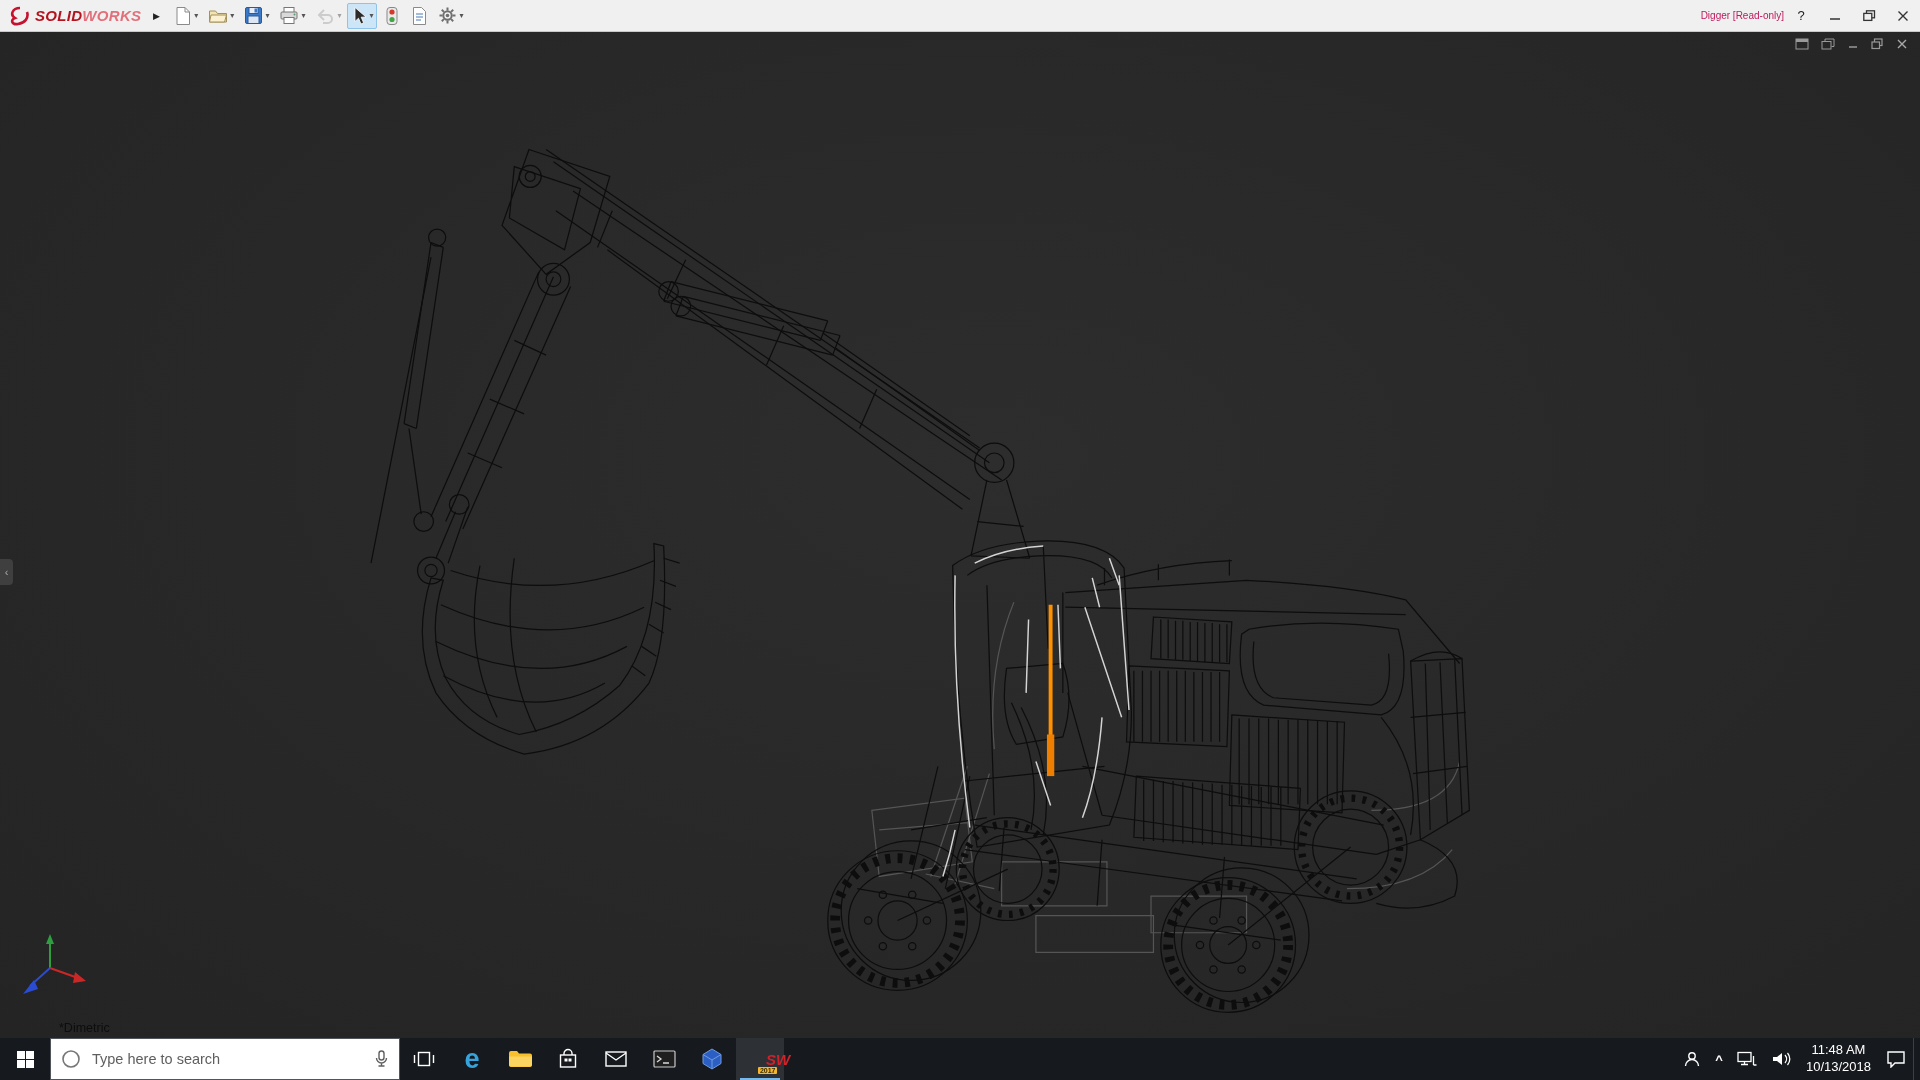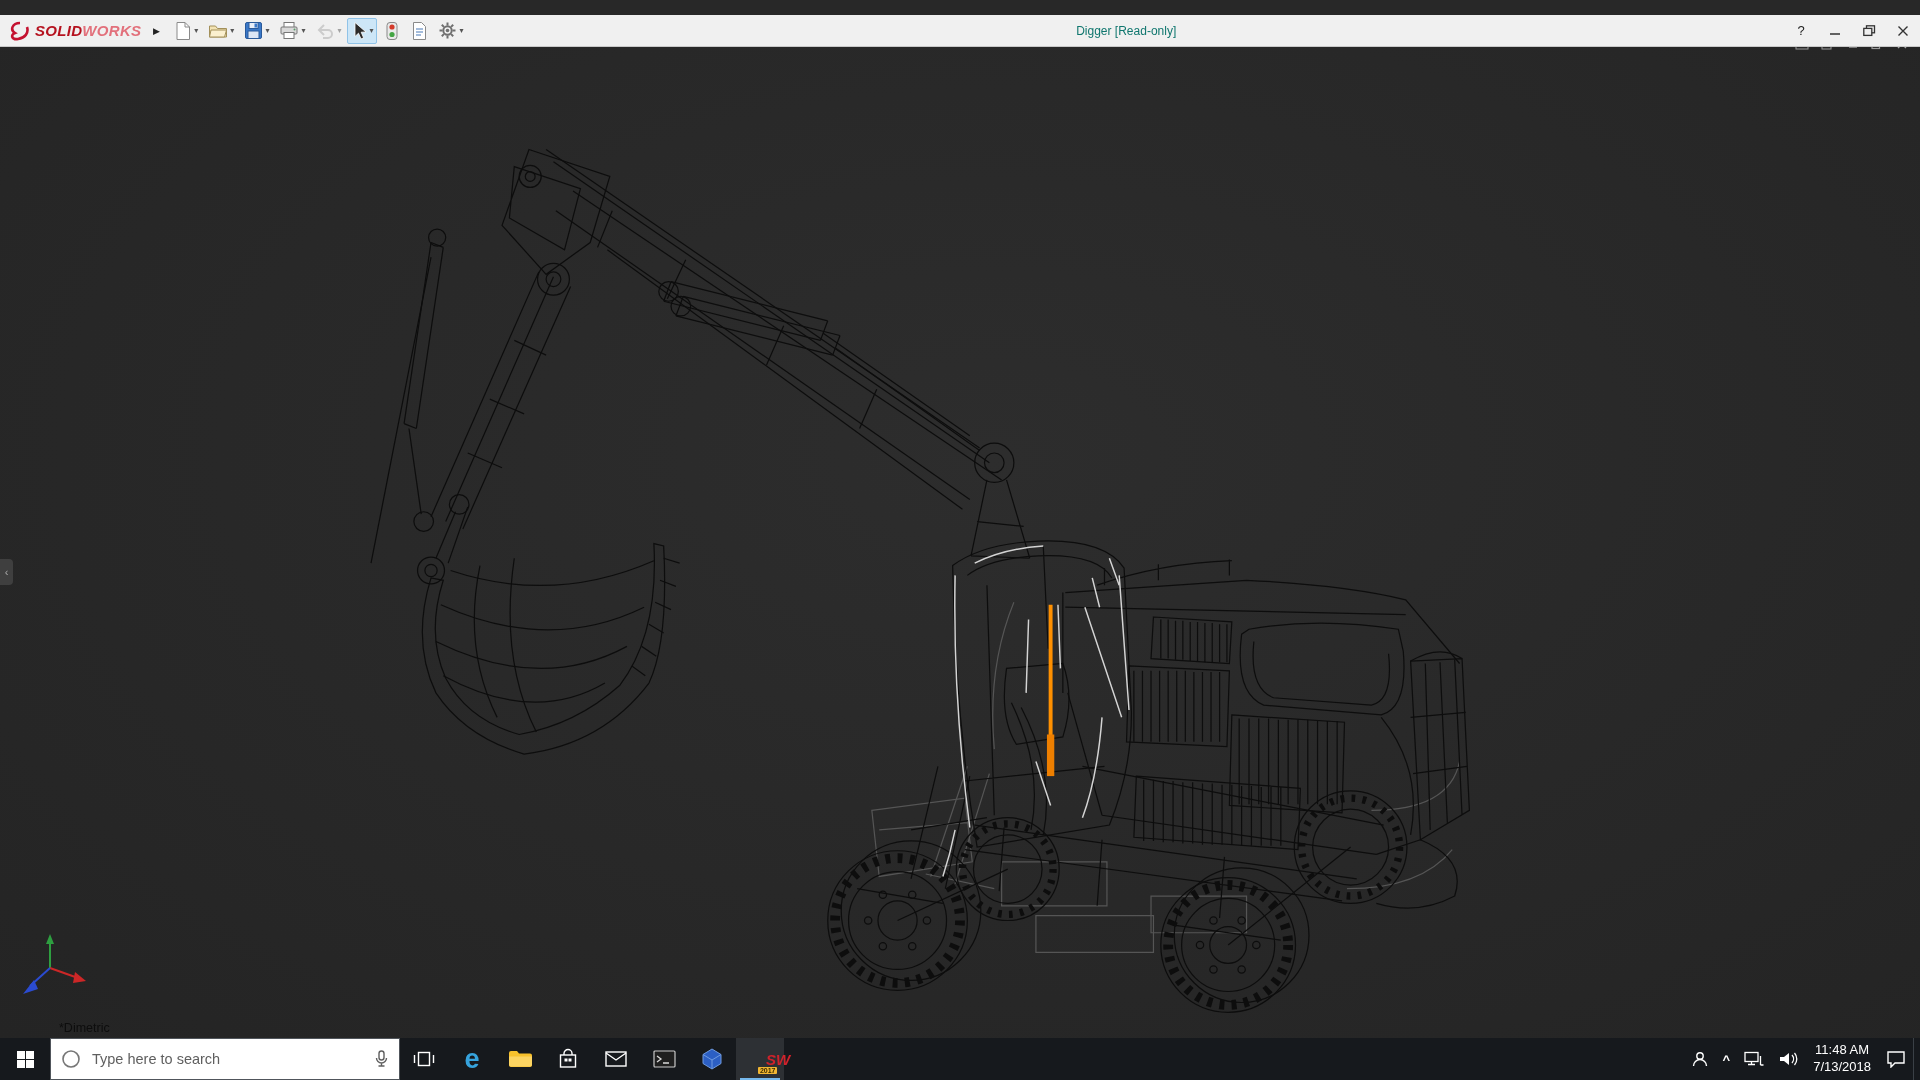--- a/index.html
+++ b/index.html
@@ -1,34 +1,34 @@
 <!DOCTYPE html>
 <html><head>
 <meta charset="utf-8">
 <style>
   html,body{margin:0;padding:0;width:1920px;height:1080px;overflow:hidden;
     font-family:"Liberation Sans",sans-serif;background:#282828;}
   *{box-sizing:border-box;}
 
   
-  .titlebar{position:absolute;top:15px;left:0;right:0;height:32px;background:#f0f0f0;
+  .titlebar{position:absolute;top:0;left:0;right:0;height:32px;background:#f0f0f0;
     border-bottom:1px solid #c9c9c9;display:flex;align-items:center;z-index:20;}
   .logo{display:flex;align-items:center;gap:3px;padding:0 6px 0 8px;}
   .logo-text{font-style:italic;font-weight:bold;font-size:15px;letter-spacing:.3px;}
   .logo-solid{color:#b5121f;}
   .logo-works{color:#e2707b;}
   .expand{width:18px;height:22px;display:flex;align-items:center;justify-content:center;
     font-size:9px;color:#222;cursor:default;}
   .qat{display:flex;align-items:center;margin-left:4px;}
   .tb-btn{height:26px;display:flex;align-items:center;padding:0 3px;margin:0 1px;
     border:1px solid transparent;border-radius:2px;}
   .tb-btn.active{background:#cde6f7;border-color:#90c3e8;}
   .tb-btn.disabled{opacity:.5;}
   .dd{font-size:8px;color:#555;margin-left:2px;}
-  .title{flex:1;text-align:center;font-size:12px;color:#0f766e;white-space:nowrap;}
+  .title{flex:1;text-align:right;font-size:10px;color:#be185d;white-space:nowrap;}
   .win-controls{display:flex;align-items:center;height:100%;}
   .wc{width:34px;height:100%;display:flex;align-items:center;justify-content:center;
     font-size:13px;color:#222;}
 
   
   .viewport{position:absolute;top:32px;left:0;right:0;bottom:42px;
     background:radial-gradient(ellipse at 52% 42%, #2d2d2d 0%, #282828 55%, #242424 100%);}
   .viewport svg.model{width:100%;height:100%;display:block;}
   .doc-controls{position:absolute;top:6px;right:12px;display:flex;gap:12px;align-items:center;}
   .doc-controls span{display:flex;align-items:center;}
@@ -422,21 +422,21 @@
       </svg>
     </div>
     <div class="tray-btn">
       <svg width="20" height="16" viewBox="0 0 20 16">
         <path d="M2,6 h4 l5,-4 v12 l-5,-4 h-4 z" fill="#ffffff"></path>
         <path d="M14,4 a6,6 0 0 1 0,8 M16.5,2 a9,9 0 0 1 0,12" fill="none" stroke="#ffffff" stroke-width="1.3"></path>
       </svg>
     </div>
     <div class="clock">
       <div>11:48 AM</div>
-      <div>7/13/2018</div>
+      <div>10/13/2018</div>
     </div>
     <div class="tray-btn">
       <svg width="20" height="18" viewBox="0 0 20 18">
         <path d="M2,2 h16 v11 h-9 l-4,4 v-4 h-3 z" fill="none" stroke="#ffffff" stroke-width="1.4"></path>
       </svg>
     </div>
     <div class="show-desktop"></div>
   </div>
 </div>
 

